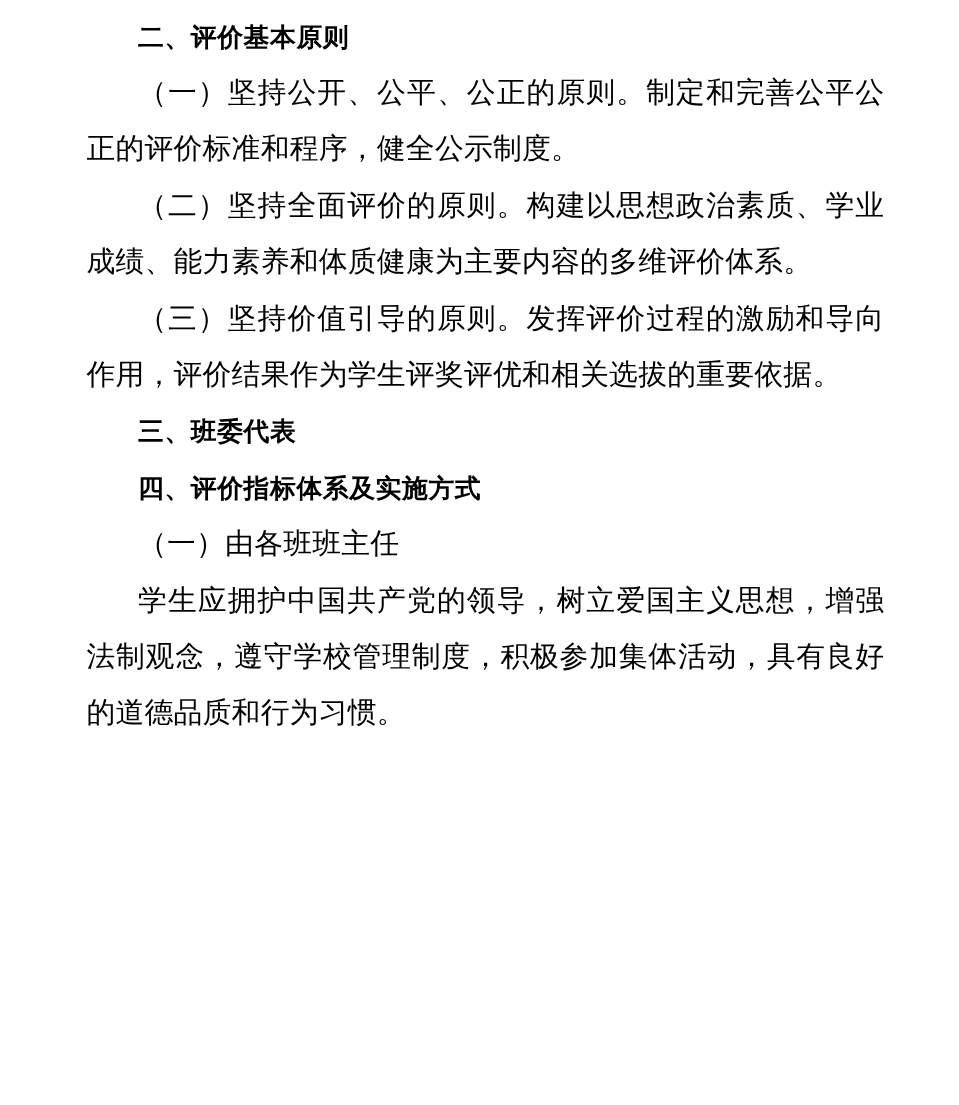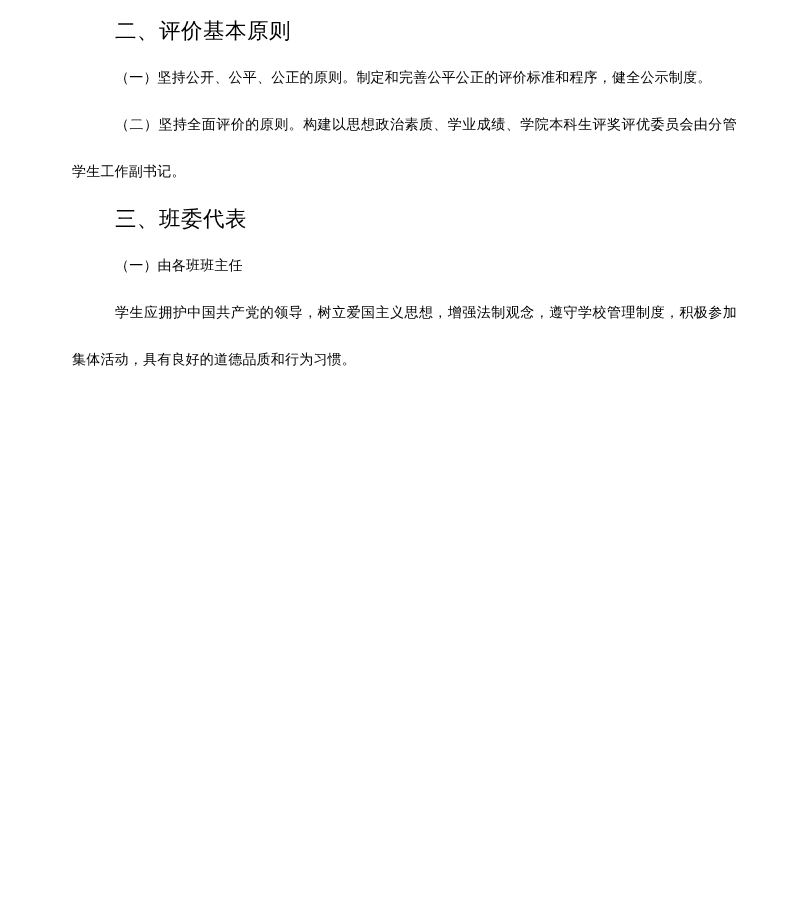--- a/index.html
+++ b/index.html
@@ -18,61 +18,62 @@
     width: 799px;
     height: 921px;
     box-sizing: border-box;
     padding: 8px 62px 0 72px;
     position: relative;
   }
   .doc-body {
     display: block;
   }
   .heading {
-    font-weight: normal;
+    font-weight: bold;
     font-size: 21.5px;
     line-height: 47px;
     margin: 0;
     text-indent: 43px;
     letter-spacing: 0.5px;
     white-space: nowrap;
   }
   .para {
-    font-size: 14px;
+    font-size: 24px;
     line-height: 47px;
     margin: 0;
     text-indent: 43px;
     text-align: justify;
     text-justify: inter-ideograph;
     letter-spacing: 0.2px;
-    font-family: Liberation Mono, monospace;
   }
   .para.nowrap {
     white-space: nowrap;
   }
   .para.sub {
     text-indent: 43px;
   }
 </style>
 </head>
 <body>
 
 <div class="page">
   <div class="doc-body">
 
     <h2 class="heading">二、评价基本原则</h2>
 
     <p class="para">（一）坚持公开、公平、公正的原则。制定和完善公平公正的评价标准和程序，健全公示制度。</p>
 
-    <p class="para">（二）坚持全面评价的原则。构建以思想政治素质、学业成绩、学院本科生评奖评优委员会由分管学生工作副书记。</p>
+    <p class="para">（二）坚持全面评价的原则。构建以思想政治素质、学业成绩、能力素养和体质健康为主要内容的多维评价体系。</p>
 
+    <p class="para">（三）坚持价值引导的原则。发挥评价过程的激励和导向作用，评价结果作为学生评奖评优和相关选拔的重要依据。</p>
 
     <h2 class="heading">三、班委代表</h2>
 
 
+    <h2 class="heading">四、评价指标体系及实施方式</h2>
 
 
     <p class="para nowrap sub">（一）由各班班主任</p>
 
     <p class="para">学生应拥护中国共产党的领导，树立爱国主义思想，增强法制观念，遵守学校管理制度，积极参加集体活动，具有良好的道德品质和行为习惯。</p>
 
   </div>
 </div>
 
 </body></html>

